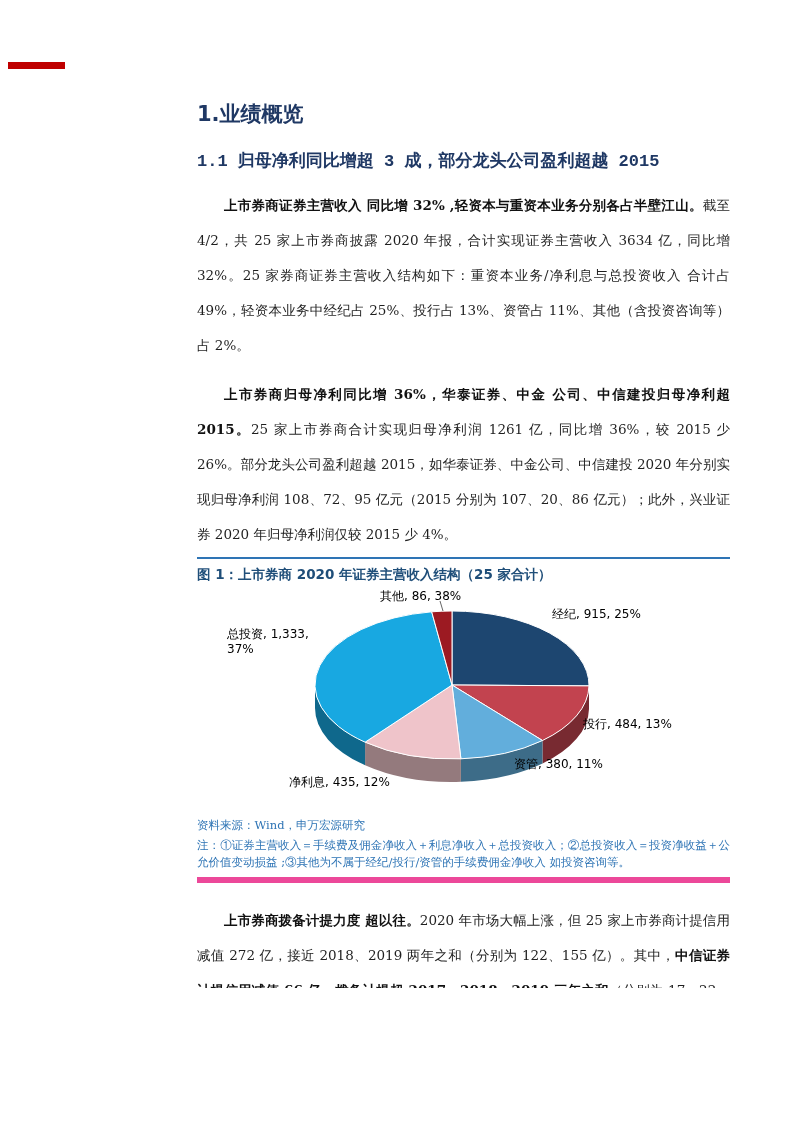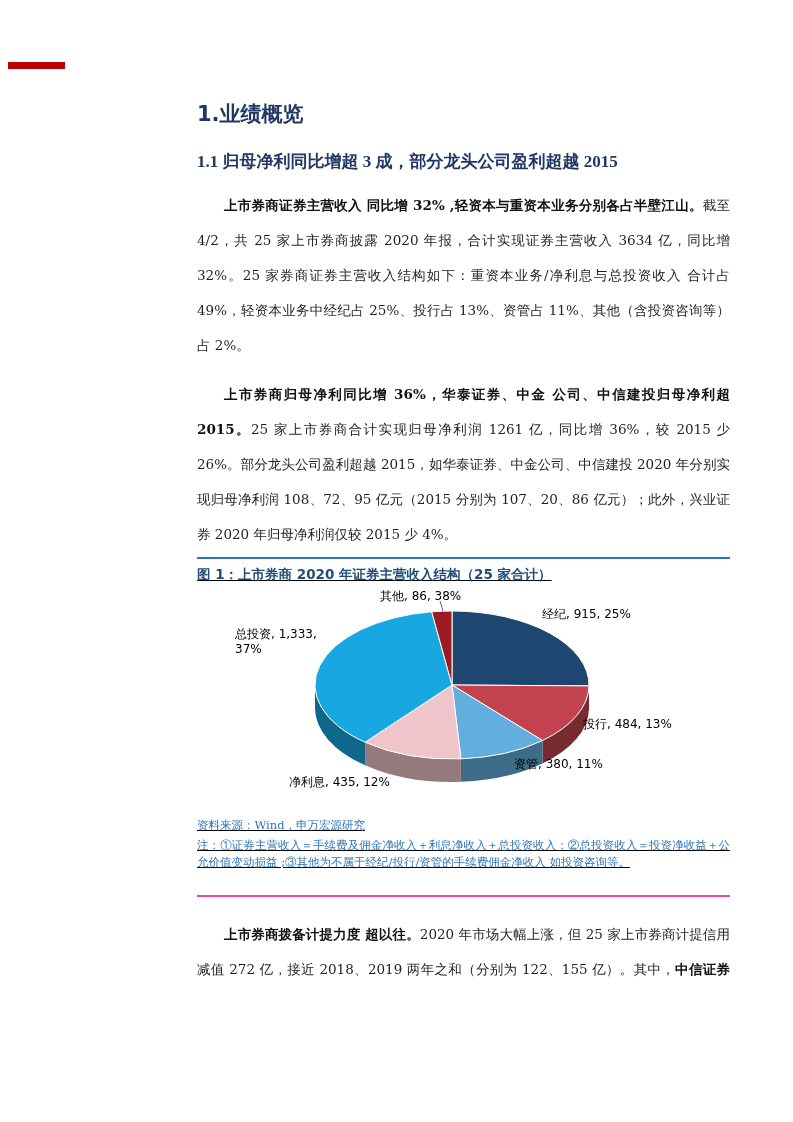--- a/index.html
+++ b/index.html
@@ -2,41 +2,41 @@
 <html><head>
 <meta charset="utf-8">
 <style>
   html,body{margin:0;padding:0;background:#ffffff;}
   .page{position:relative;width:793px;height:988px;background:#ffffff;overflow:hidden;
         font-family:"DejaVu Serif","Liberation Serif",serif;}
   .top-mark{position:absolute;left:8px;top:62px;width:57px;height:7px;background:#BF0000;}
   .content{position:absolute;left:197px;top:100px;width:533px;}
   h1.sec{font-family:"DejaVu Sans","Liberation Sans",sans-serif;font-size:21px;line-height:28px;
          color:#1F3864;font-weight:bold;margin:0;}
-  h2.sub{font-family:Liberation Serif, serif;font-size:17px;line-height:24px;
+  h2.sub{font-family:Liberation Mono, monospace;font-size:17px;line-height:24px;
          color:#1F3864;font-weight:bold;margin:22px 0 0 0;}
   p.body{font-size:13.5px;line-height:35px;color:#1f1f1f;text-align:justify;
          text-indent:2em;margin:14px 0 0 0;}
   p.body b{font-weight:bold;color:#111111;}
-  .figure{margin-top:5px;border-top:2px solid #2E74B5;border-bottom:2px solid #ec4899;text-decoration:underline;}
+  .figure{margin-top:5px;border-top:2px solid #2E74B5;border-bottom:6px solid #ec4899;}
   .fig-caption{font-family:"DejaVu Sans","Liberation Sans",sans-serif;font-size:13.5px;
                font-weight:bold;color:#1F4E79;padding:6px 0 2px 0;line-height:18px;}
   .chart-area{position:relative;width:530px;height:230px;}
   .chart-area svg{position:absolute;left:0;top:0;}
   .pie-label{position:absolute;font-family:"DejaVu Sans","Liberation Sans",sans-serif;
              font-size:12px;color:#000000;line-height:15px;white-space:nowrap;}
   .pie-label.wrap{white-space:normal;width:105px;}
-  .lbl-brokerage{left:345px;top:22px;}
+  .lbl-brokerage{left:355px;top:22px;}
   .lbl-invest-banking{left:386px;top:132px;}
   .lbl-asset-mgmt{left:317px;top:172px;}
   .lbl-net-interest{left:92px;top:190px;}
-  .lbl-total-investment{left:38px;top:42px;}
+  .lbl-total-investment{left:30px;top:42px;}
   .lbl-other{left:183px;top:4px;}
   .fig-source{font-size:11.5px;color:#2E74B5;line-height:16px;margin-top:2px;}
-  .fig-note{font-size:11.5px;color:#2E74B5;line-height:17px;margin-top:4px;padding-bottom:24px;text-align:justify;}
+  .fig-note{font-size:11.5px;color:#2E74B5;line-height:17px;margin-top:4px;padding-bottom:6px;text-align:justify;}
   h2.sub2{margin-top:42px;}
   p.tight{margin-top:20px;}
   p.tight2{margin-top:9px;}
 </style>
 </head>
 <body>
 
 <div class="page">
   <div class="top-mark"></div>
 

